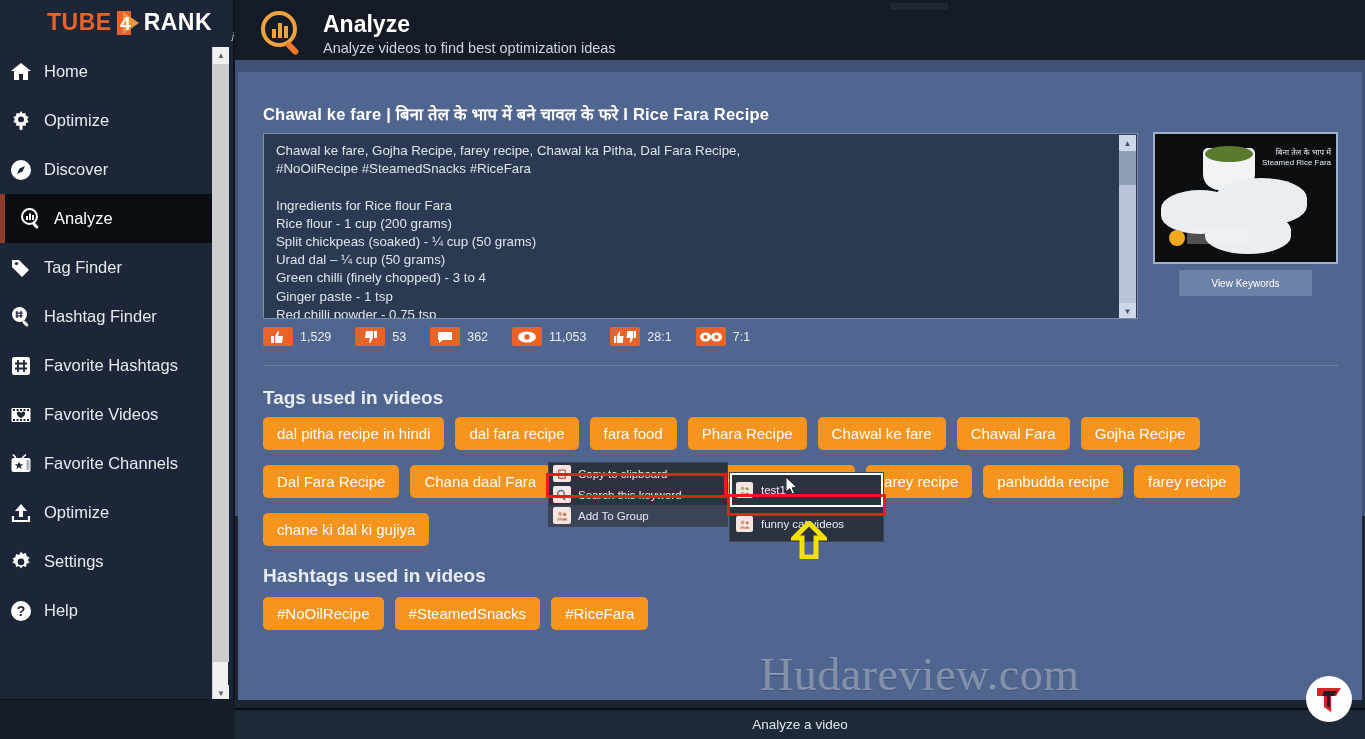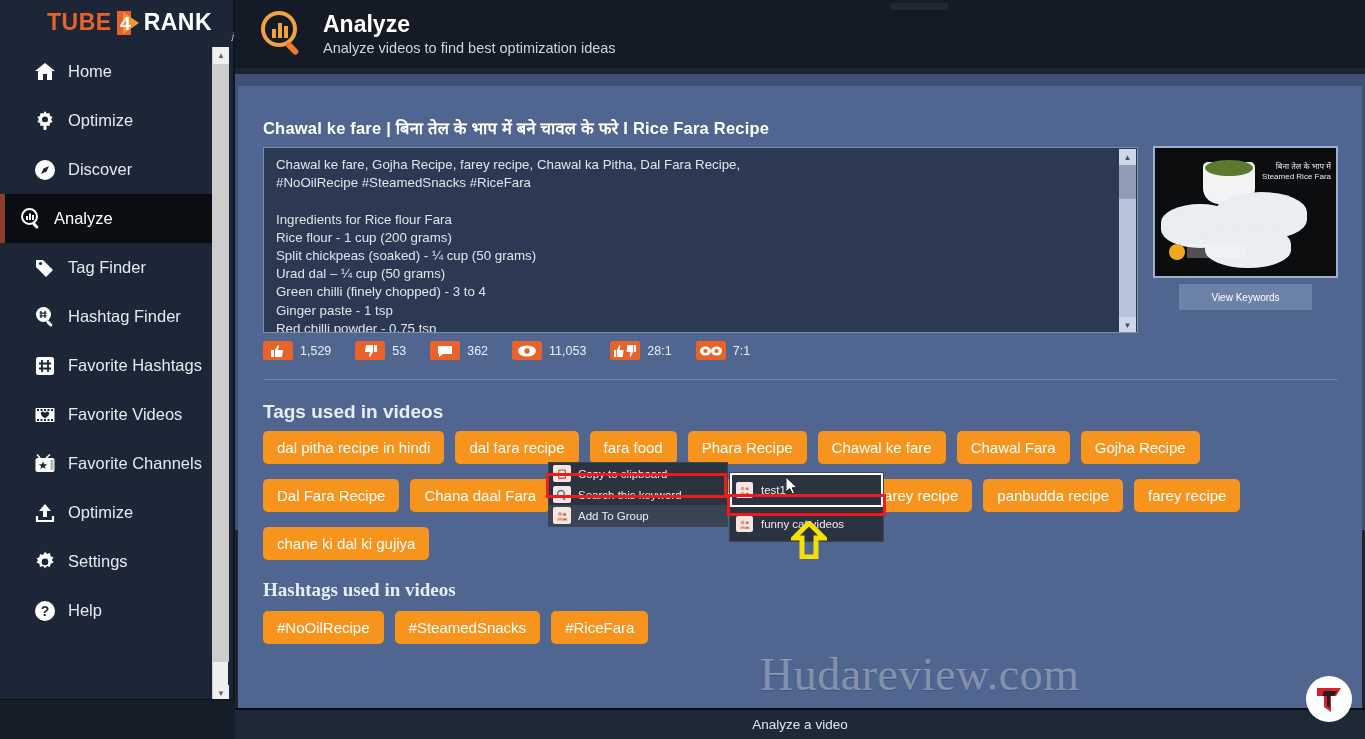--- a/index.html
+++ b/index.html
@@ -25,21 +25,21 @@
   .logo-four {
     display:inline-block; width: 30px; height: 30px; margin: 0 1px;
     position: relative;
   }
   .logo-four svg { display:block; }
   .logo-rank { color: #ffffff; font-size: 23px; font-weight: bold; }
   .logo-sub { color: #b9c2cd; font-size: 9px; font-style: italic; margin-left: 20px; align-self:flex-end; padding-bottom:4px;}
 
   #navlist { position:absolute; top:47px; left:0; width:212px; height: 625px; overflow: hidden;}
   .nav-item {
-    display: flex; align-items: center; height: 49px; padding-left: 28px;
+    display: flex; align-items: center; height: 49px; padding-left: 4px;
     color: #e6eaef; font-size: 16.5px; cursor: pointer;
   }
   .nav-item .ic { width: 34px; flex: 0 0 34px; display:flex; align-items:center; justify-content:center; }
   .nav-item .ic svg { display:block; }
   .nav-item .lbl { margin-left: 6px; }
   .nav-item.active {
     background: #0a0d12;
     border-left: 5px solid #8d3b2a;
     padding-left: 9px;
     color: #ffffff;
@@ -77,21 +77,21 @@
   #header .h-txt { margin-left:14px; }
   #header .h-title { color:#ffffff; font-size:23px; font-weight:bold; line-height:1.1; }
   #header .h-sub { color:#cdd4dc; font-size:14.5px; margin-top:3px; }
   #win-ghost {
     position:absolute; left:655px; top:3px; width:58px; height:7px;
     background:#2a313c; border-radius:1px; opacity:.55;
   }
 
   
   #main {
-    position:absolute; left:235px; top:74px; width:1130px; height:456px;
+    position:absolute; left:235px; top:60px; width:1130px; height:456px;
     background:#3f5175;
   }
   #panel {
     position:absolute; left:3px; top:12px; width:1124px; height:628px;
     background:#506590;
   }
 
   #video-title {
     position:absolute; left:25px; top:30px; color:#ffffff; font-size:16.5px; font-weight:bold;
     letter-spacing:.2px;
@@ -514,21 +514,21 @@
         <span class="tag">Chawal ke fare recipe</span>
         <span class="tag">farey recipe</span>
         <span class="tag">panbudda recipe</span>
         <span class="tag">farey recipe</span>
       </div>
 
       <div class="tagrow" style="left:25px; top:441px;">
         <span class="tag">chane ki dal ki gujiya</span>
       </div>
 
-      <div class="sec-title" style="top:493px;font-family:Liberation Serif, serif;">Hashtags used in videos</div>
+      <div class="sec-title" style="top:493px;">Hashtags used in videos</div>
 
       <div class="tagrow" style="left:25px; top:525px;">
         <span class="tag hash">#NoOilRecipe</span>
         <span class="tag hash">#SteamedSnacks</span>
         <span class="tag hash">#RiceFara</span>
       </div>
 
     </div>
   </div>
 

